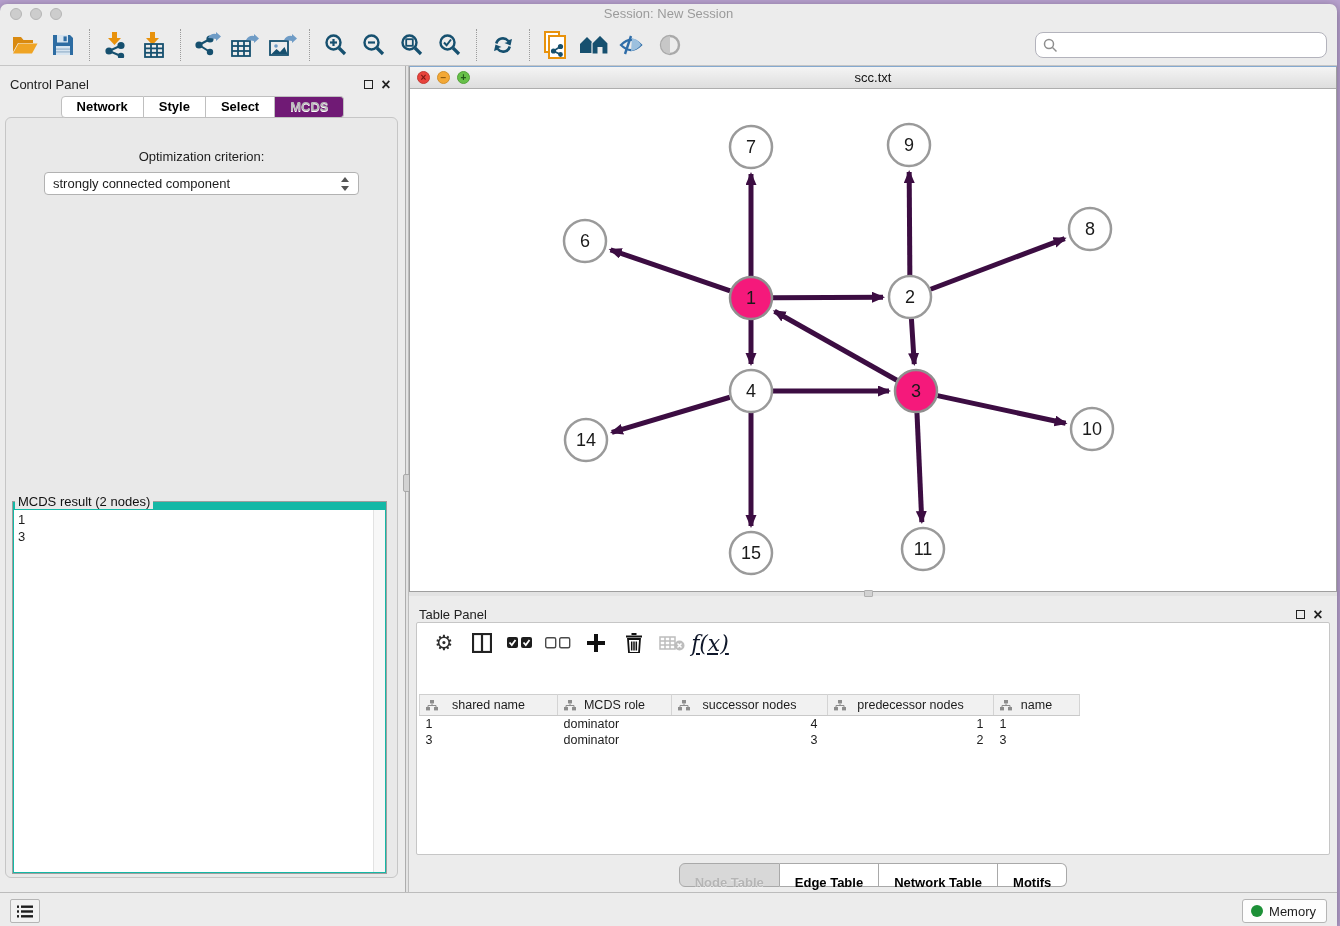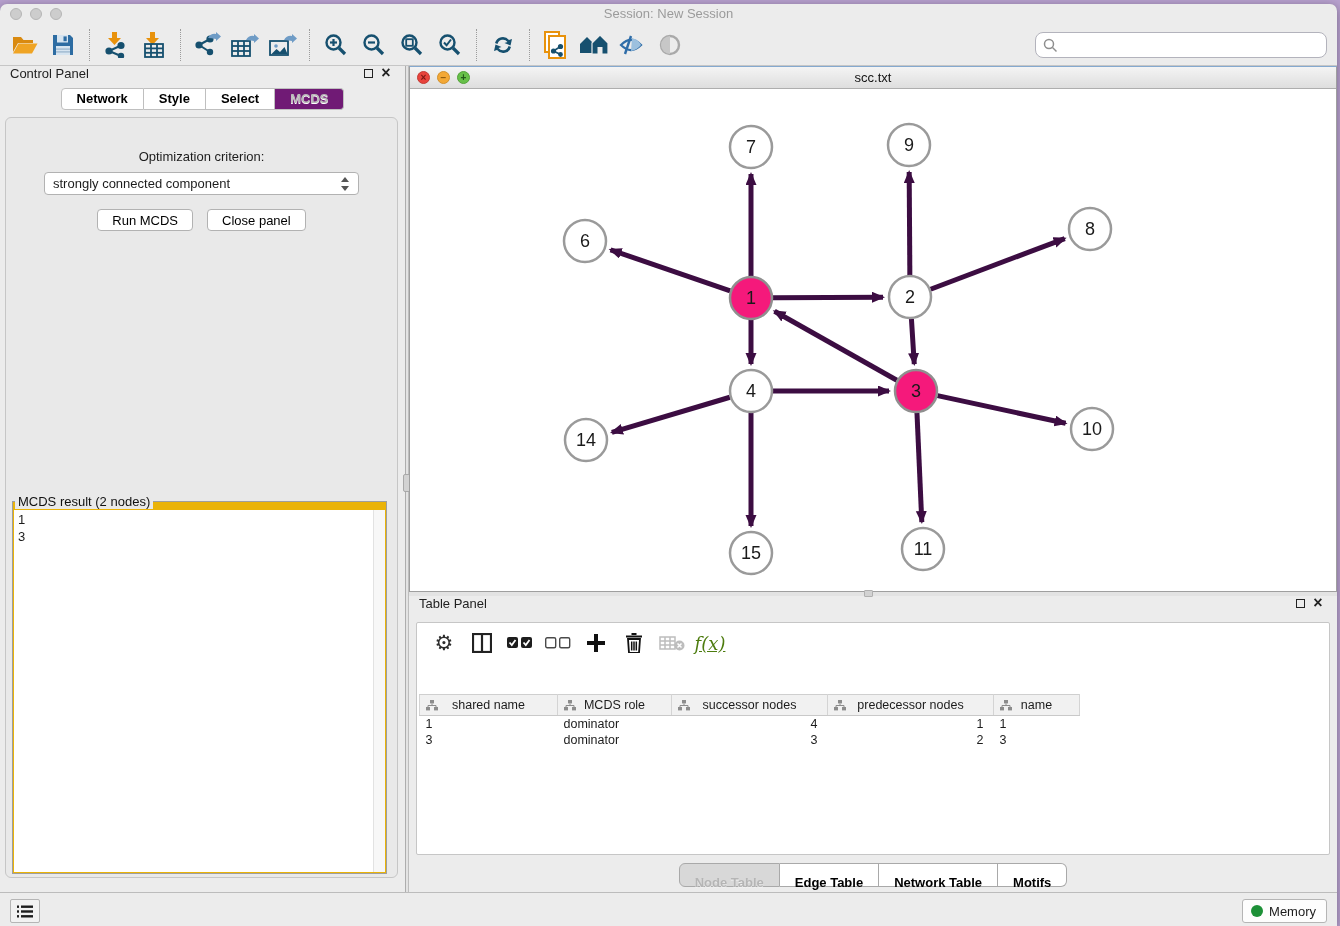--- a/index.html
+++ b/index.html
@@ -16,40 +16,40 @@
 
   
   .toolbar { height:42px; display:flex; align-items:center; padding:0 6px; border-bottom:1px solid #c6c6c6; position:relative; }
   .tbi { width:38px; height:36px; display:flex; align-items:center; justify-content:center; }
   .tb-sep { width:1px; height:32px; border-left:1px dotted #9c9c9c; margin:0 7px; }
   .search-box { position:absolute; right:10px; top:8px; width:292px; height:26px; border:1px solid #b3b3bc; border-radius:8px; background:#fff; display:flex; align-items:center; padding:0 7px; }
   .search-box input { border:none; outline:none; flex:1; font-size:13px; background:transparent; font-family:"Liberation Sans",sans-serif; }
 
   
   .cpanel { position:absolute; left:0; top:62px; width:405px; height:826px; }
-  .panel-head { height:26px; display:flex; align-items:flex-start; padding:0 10px; }
+  .panel-head { height:26px; display:flex; align-items:flex-end; padding:0 10px; }
   .panel-head .ph-title { flex:1; font-size:13px; color:#222; }
   .wicon { width:18px; text-align:center; color:#222; cursor:pointer; }
   .float-sq { display:inline-block; width:9px; height:9px; border:1.5px solid #222; }
   .close-x { font-size:16px; font-weight:bold; line-height:14px; }
 
-  .cp-tabs { position:absolute; left:0; right:0; top:22px; display:flex; justify-content:center; z-index:2; }
+  .cp-tabs { position:absolute; left:0; right:0; top:30px; display:flex; justify-content:center; z-index:2; }
   .tabbtn { height:22px; line-height:20px; padding:0 15px; background:#fff; border:1px solid #bfbfbf; border-left:none; font-size:13px; font-weight:bold; }
   .tabbtn:first-child { border-left:1px solid #bfbfbf; border-radius:4px 0 0 4px; }
   .tabbtn:last-child { border-radius:0 4px 4px 0; }
   .tabbtn.sel { background:#701a75; color:#b9b9b9; text-shadow:0 1px 0 #fff; }
 
   .cp-body { position:absolute; left:5px; right:7px; top:51px; bottom:14px; background:#e9e9e9; border:1px solid #c6c6c6; border-radius:6px; }
   .opt-label { text-align:center; margin-top:31px; font-size:13px; }
   .combo { margin:8px 38px 0 38px; height:23px; background:#fff; border:1px solid #b2b2b2; border-radius:4px; display:flex; align-items:center; padding:0 8px; font-size:13px; }
   .combo .cval { flex:1; }
   .btn-row { display:flex; justify-content:center; gap:14px; margin-top:14px; }
   .pushbtn { height:22px; padding:0 14px; background:#fff; border:1px solid #b2b2b2; border-radius:4px; font-size:13px; font-family:"Liberation Sans",sans-serif; }
 
-  fieldset.result { position:absolute; left:6px; right:10px; top:376px; bottom:3px; border:1px solid #9e9e9e; background:#eab308; }
+  fieldset.result { position:absolute; left:6px; right:10px; top:376px; bottom:3px; border:1px solid #9e9e9e; background:#14b8a6; }
   fieldset.result legend { font-size:13px; color:#111; padding:0 3px; margin-left:2px; background:#e9e9e9; }
   .result-text { position:absolute; left:1px; right:13px; top:1px; bottom:1px; background:#fff; font-size:13px; line-height:17px; padding:1px 4px; white-space:pre; overflow:hidden; }
   .result-scroll { position:absolute; right:1px; top:1px; bottom:1px; width:12px; background:#f7f7f7; border-left:1px solid #e2e2e2; }
 
   
   .vsplit { position:absolute; left:405px; top:62px; width:4px; height:826px; background:#e3e3e3; border-left:1px solid #adadad; border-right:1px solid #bdbdbd; }
   .vsplit-handle { position:absolute; left:-3px; top:408px; width:8px; height:18px; background:#d2d2d2; border:1px solid #a8a8a8; border-radius:2px; }
   .hsplit { position:absolute; left:409px; top:588px; width:928px; height:4px; background:#e3e3e3; }
   .hsplit-handle { position:absolute; left:455px; top:-2px; width:9px; height:7px; background:#d2d2d2; border:1px solid #b0b0b0; border-radius:1px; }
 
@@ -62,21 +62,21 @@
   .tl.yellow { background:#f3a836; border:1px solid #d3912c; color:#8e5b10; }
   .tl.green { background:#67c049; border:1px solid #53a23a; color:#23591a; }
   .net-title { text-align:center; line-height:21px; font-size:13px; color:#111; }
   .net-canvas { position:absolute; left:0; top:22px; width:926px; height:502px; background:#fff; }
 
   
   .tpanel { position:absolute; left:409px; top:592px; width:928px; height:295px; }
   .tp-box { position:absolute; left:7px; right:7px; top:26px; height:233px; background:#fff; border:1px solid #c6c6c6; border-radius:2px; }
   .tp-toolbar { height:40px; display:flex; align-items:center; gap:0; padding:0 8px; }
   .tpi { width:38px; height:32px; display:flex; align-items:center; justify-content:center; }
-  .fx { font-family:"DejaVu Serif","Liberation Serif",serif; font-style:italic; font-size:18px; color:#4d7c0f;text-decoration:underline; }
+  .fx { font-family:"DejaVu Serif","Liberation Serif",serif; font-style:italic; font-size:22px; color:#0f172a;text-decoration:underline; }
   .gear-glyph { font-family:"DejaVu Sans",sans-serif; font-size:21px; color:#2e2e2e; line-height:20px; }
 
   table.ntable { border-collapse:collapse; margin-left:2px; table-layout:fixed;margin-top:31px; }
   table.ntable th { background:#f1f1f1; border-top:1px solid #cfcfcf; border-bottom:1px solid #c9c9c9; border-right:1px solid #d4d4d4; height:21px; font-weight:normal; font-size:12.5px; position:relative; text-align:center; }
   table.ntable th:first-child { border-left:1px solid #d4d4d4; }
   table.ntable th .treeicon { position:absolute; left:6px; top:5px; }
   table.ntable td { height:16px; font-size:12.5px; padding:0 6px; }
   table.ntable td.al { text-align:left; }
   table.ntable td.ar { text-align:right; padding-right:10px; }
 
@@ -276,24 +276,20 @@
         <button class="tabbtn sel">MCDS</button>
       </div>
     <div class="cp-body">
       <div class="opt-label">Optimization criterion:</div>
       <div class="combo">
         <span class="cval">strongly connected component</span>
         <svg width="10" height="14" viewBox="0 0 10 14">
             <path d="M5 0 L9 5 H1 Z" fill="#555"></path>
             <path d="M5 14 L1 9 H9 Z" fill="#555"></path>
           </svg>
-      </div>
-      <div class="btn-row">
-        <button class="pushbtn">Run MCDS</button>
-        <button class="pushbtn">Close panel</button>
       </div>
       <fieldset class="result">
         <legend>MCDS result (2 nodes)</legend>
         <div class="result-text">1
 3</div>
         <div class="result-scroll"></div>
       </fieldset>
     </div>
   </div>
 

